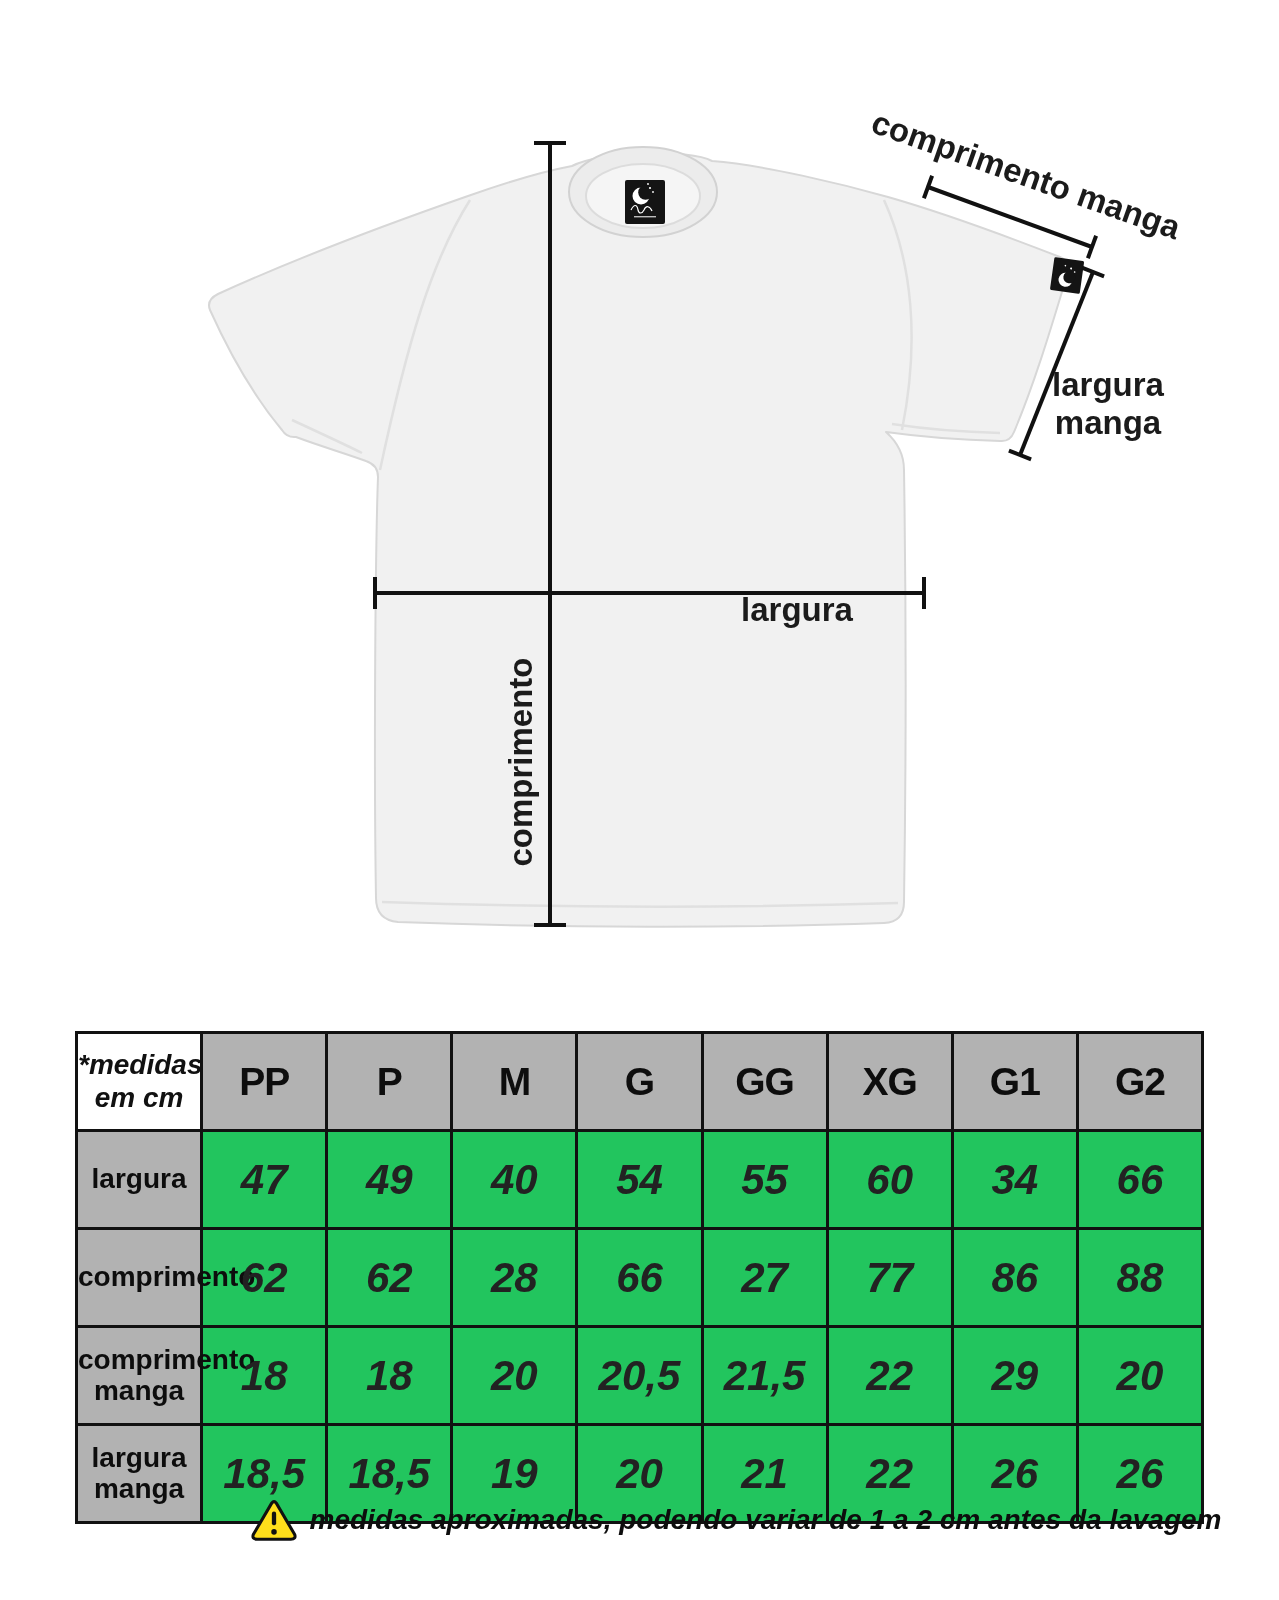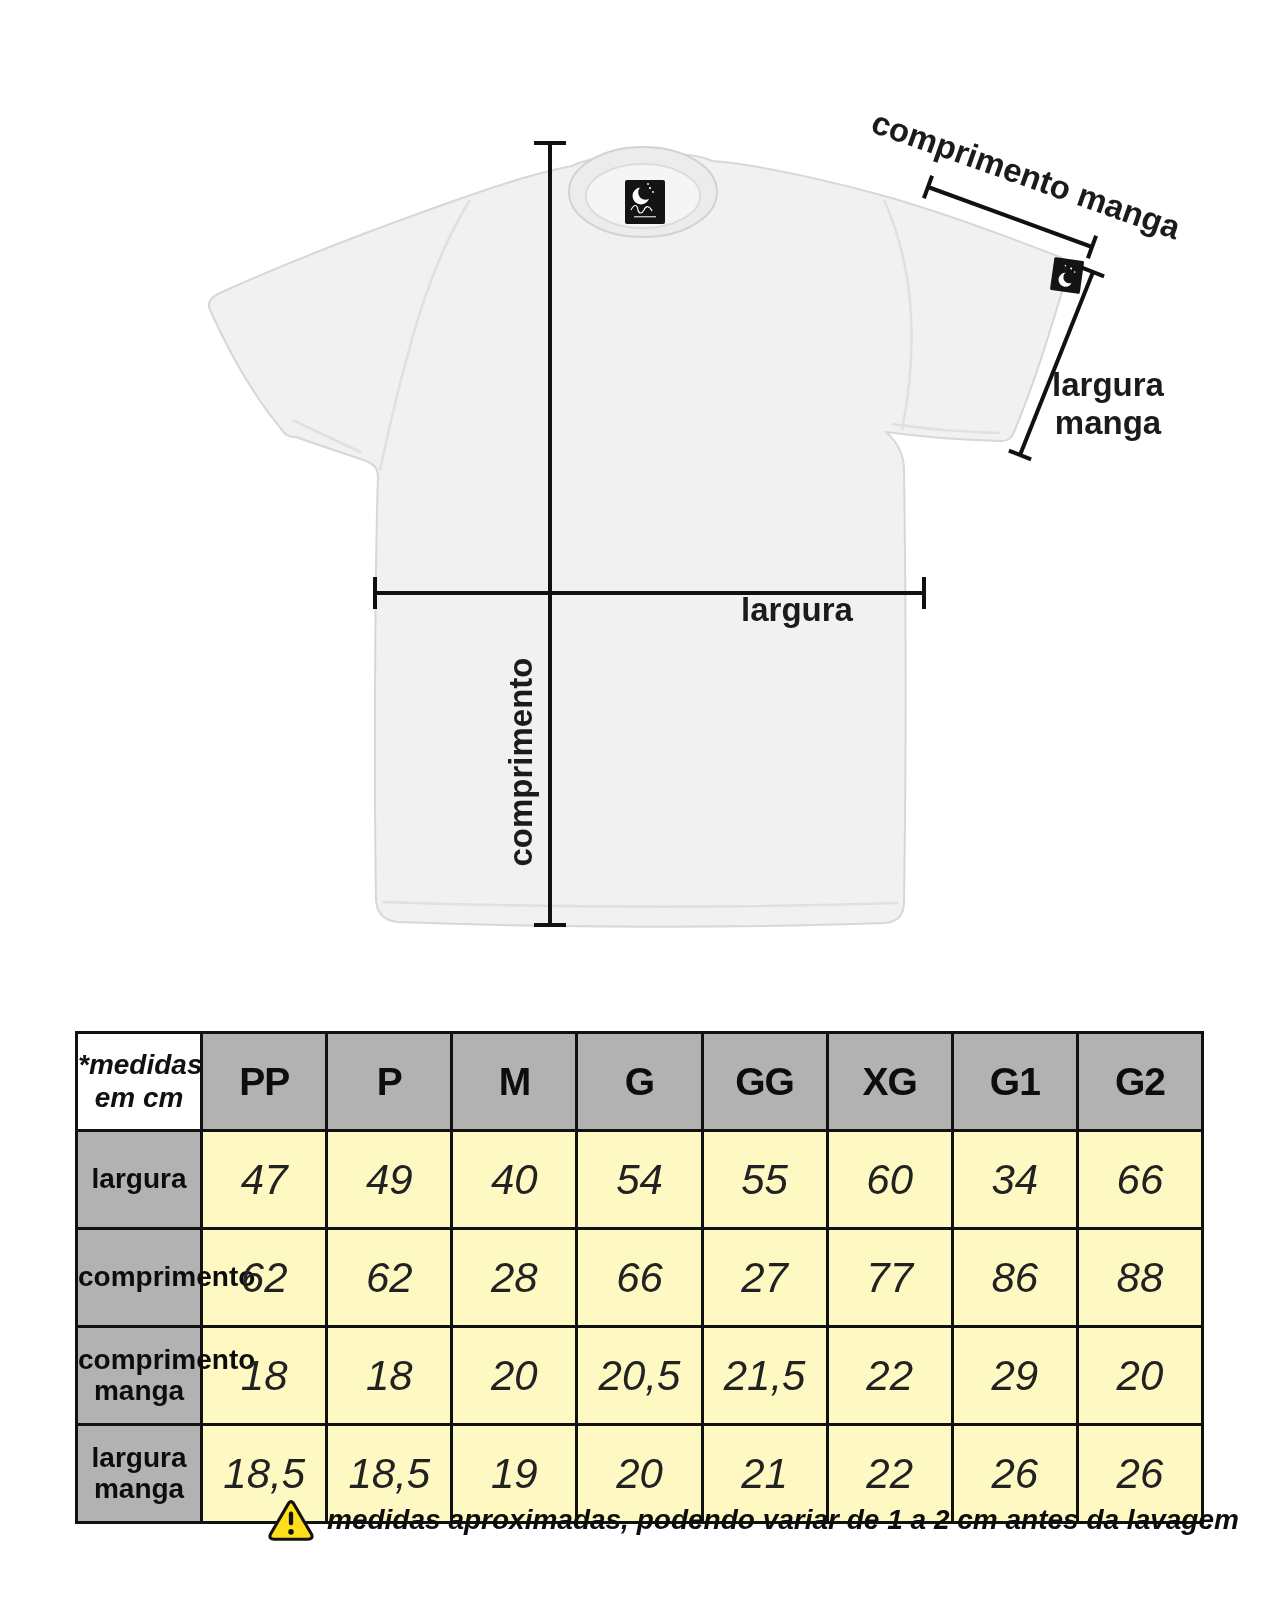--- a/index.html
+++ b/index.html
@@ -19,24 +19,24 @@
     border-collapse:collapse;table-layout:fixed;margin-top:26px;}
   table.size-table tr{height:98px;}
   table.size-table td, table.size-table th{border:3px solid #111;padding:0;margin:0;
     text-align:center;vertical-align:middle;}
   td.corner{border:none;background:#fff;font-style:italic;font-weight:bold;
     font-size:28px;line-height:1.15;white-space:pre-line;}
   th.size-head{background:var(--table_gray,#b2b2b2);font-weight:bold;font-size:39px;
     letter-spacing:-1px;color:#0d0d0d;}
   td.row-label{background:var(--table_gray,#b2b2b2);font-weight:bold;font-size:28px;
     line-height:1.1;white-space:pre-line;color:#0d0d0d;}
-  td.val{background:#fef9c3;font-style:italic;font-weight:400;font-size:42px;color:#222;}
+  td.val{background:#22c55e;font-style:italic;font-weight:700;font-size:42px;color:#222;}
 
   .footer-row{position:absolute;left:268px;top:1499px;width:936px;display:flex;
-    align-items:center;justify-content:flex-start;gap:13px;}
+    align-items:center;justify-content:center;gap:13px;}
   .footer-note{font-style:italic;font-weight:bold;font-size:28px;color:#0d0d0d;white-space:nowrap;}
   .warn-svg{flex:0 0 auto;display:block;}
 </style>
 </head>
 <body>
 
 <div class="page">
 
   <svg class="shirt-svg" viewBox="0 0 1279 960">
 

